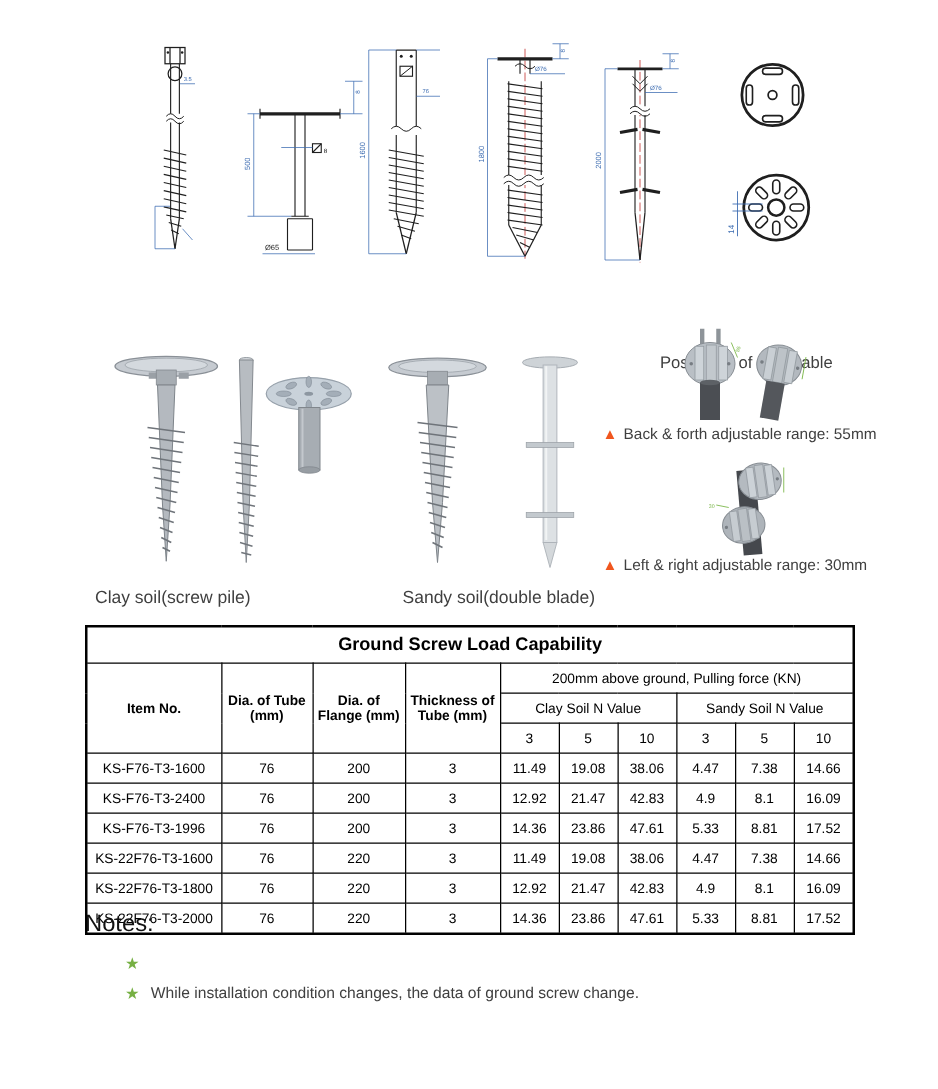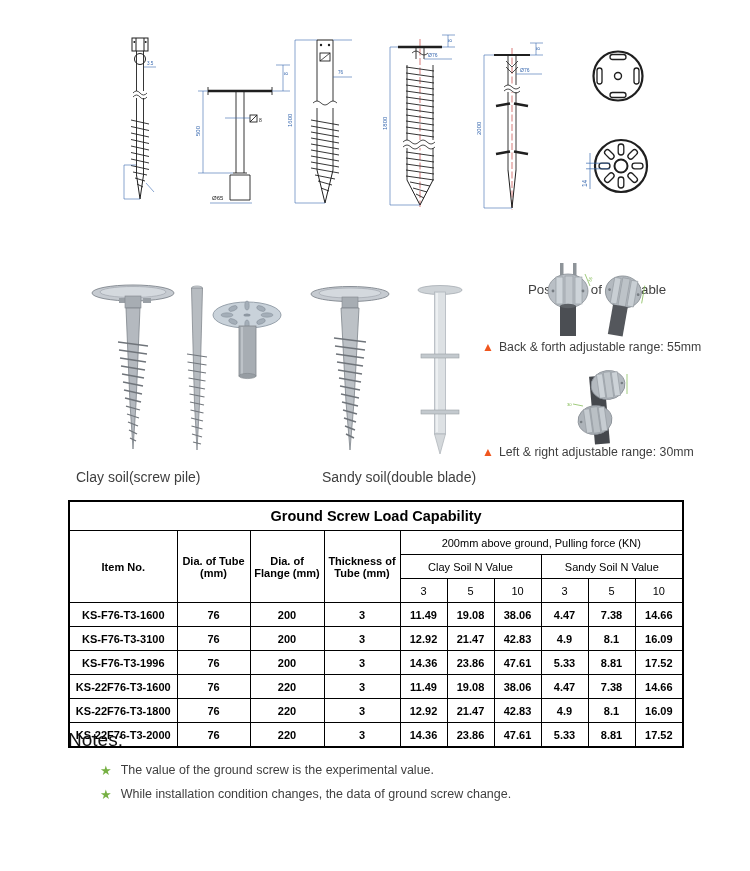--- a/index.html
+++ b/index.html
@@ -12,21 +12,21 @@
   .adj-title{left:528px;top:234px;font-size:13.3px;color:#3f3f3f;margin-top:48px;}
   .photo-label{font-size:14px;color:#3f3f3f;}
   .adj-cap{font-size:12.3px;color:#3f3f3f;white-space:nowrap;}
   .adj-cap .tri{color:#f0561e;font-size:12px;margin-right:5px;}
   table.load{position:absolute;left:68px;top:500px;width:614px;border-collapse:collapse;
              border:2px solid #000;color:#000;font-size:11px;table-layout:fixed;}
   table.load td{border:1px solid #000;text-align:center;vertical-align:middle;padding:2px 1px;}
   td.ttl{font-weight:bold;font-size:14.5px;height:24px;}
   td.hd{font-weight:bold;font-size:11px;}
   td.hd2{font-size:11px;height:19px;}
-  tr.data td{height:19px;font-weight:bold;}
+  tr.data td{height:19px;}
   .notes-title{left:68px;top:729px;font-size:19px;font-weight:normal;color:#111;}
   .notes-list{left:100px;top:763px;font-size:12.5px;color:#3f3f3f;}
   .note{display:flex;align-items:flex-start;margin-bottom:7px;}
   .note .star{color:#76b043;font-size:13px;margin-right:9px;line-height:1.3;}
 </style>
 </head>
 <body>
 
 <div class="page">
 
@@ -462,21 +462,21 @@
           <td>200</td>
           <td>3</td>
           <td>11.49</td>
           <td>19.08</td>
           <td>38.06</td>
           <td>4.47</td>
           <td>7.38</td>
           <td>14.66</td>
         </tr>
         <tr class="data">
-          <td>KS-F76-T3-3100</td>
+          <td>KS-F76-T3-2400</td>
           <td>76</td>
           <td>200</td>
           <td>3</td>
           <td>12.92</td>
           <td>21.47</td>
           <td>42.83</td>
           <td>4.9</td>
           <td>8.1</td>
           <td>16.09</td>
         </tr>
@@ -528,21 +528,20 @@
           <td>8.81</td>
           <td>17.52</td>
         </tr>
       </tbody>
   </table>
 
   <div class="abs notes-title">Notes:</div>
   <div class="abs notes-list" id="notes-list">
       <div class="note">
         <span class="star">★</span>
-        <span>The value of the ground screw is the experimental value.</span>
       </div>
       <div class="note">
         <span class="star">★</span>
         <span>While installation condition changes, the data of ground screw change.</span>
       </div>
     </div>
 
 </div>
 
 </body></html>

